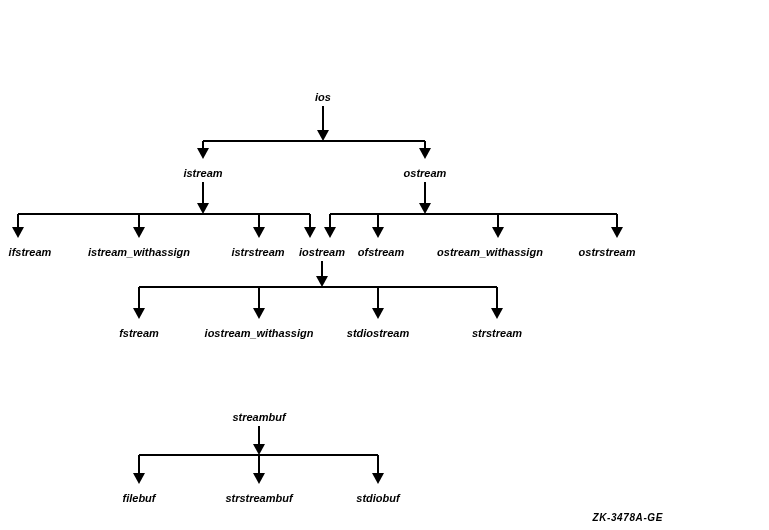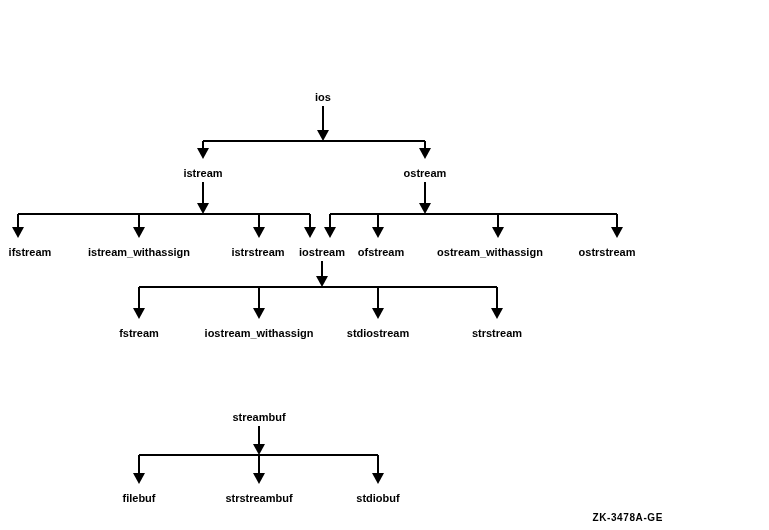--- a/index.html
+++ b/index.html
@@ -11,20 +11,21 @@
     width: 769px;
     height: 530px;
     font-family: "Liberation Sans", sans-serif;
     color: #000000;
     overflow: hidden;
   }
   #diagram-root {
     position: relative;
     width: 769px;
     height: 530px;
+    font-style: italic;
   }
   svg.diagram-canvas {
     position: absolute;
     top: 0;
     left: 0;
     width: 769px;
     height: 530px;
   }
   text.node-label {
     font-family: "Liberation Sans", sans-serif;

